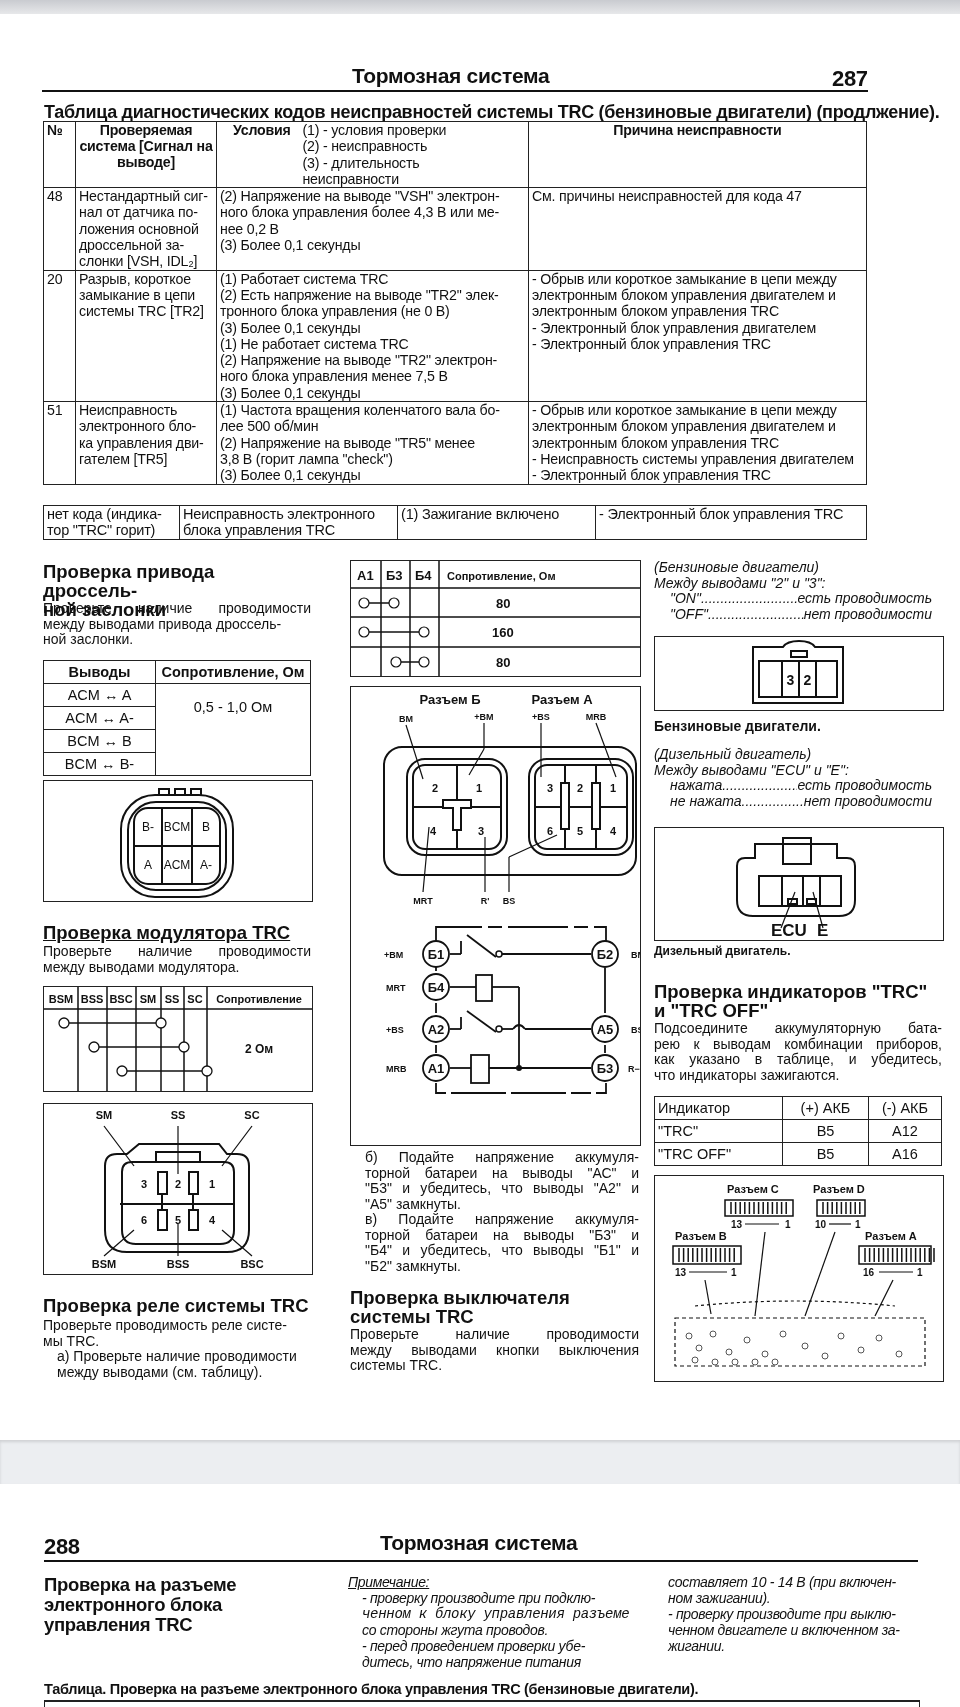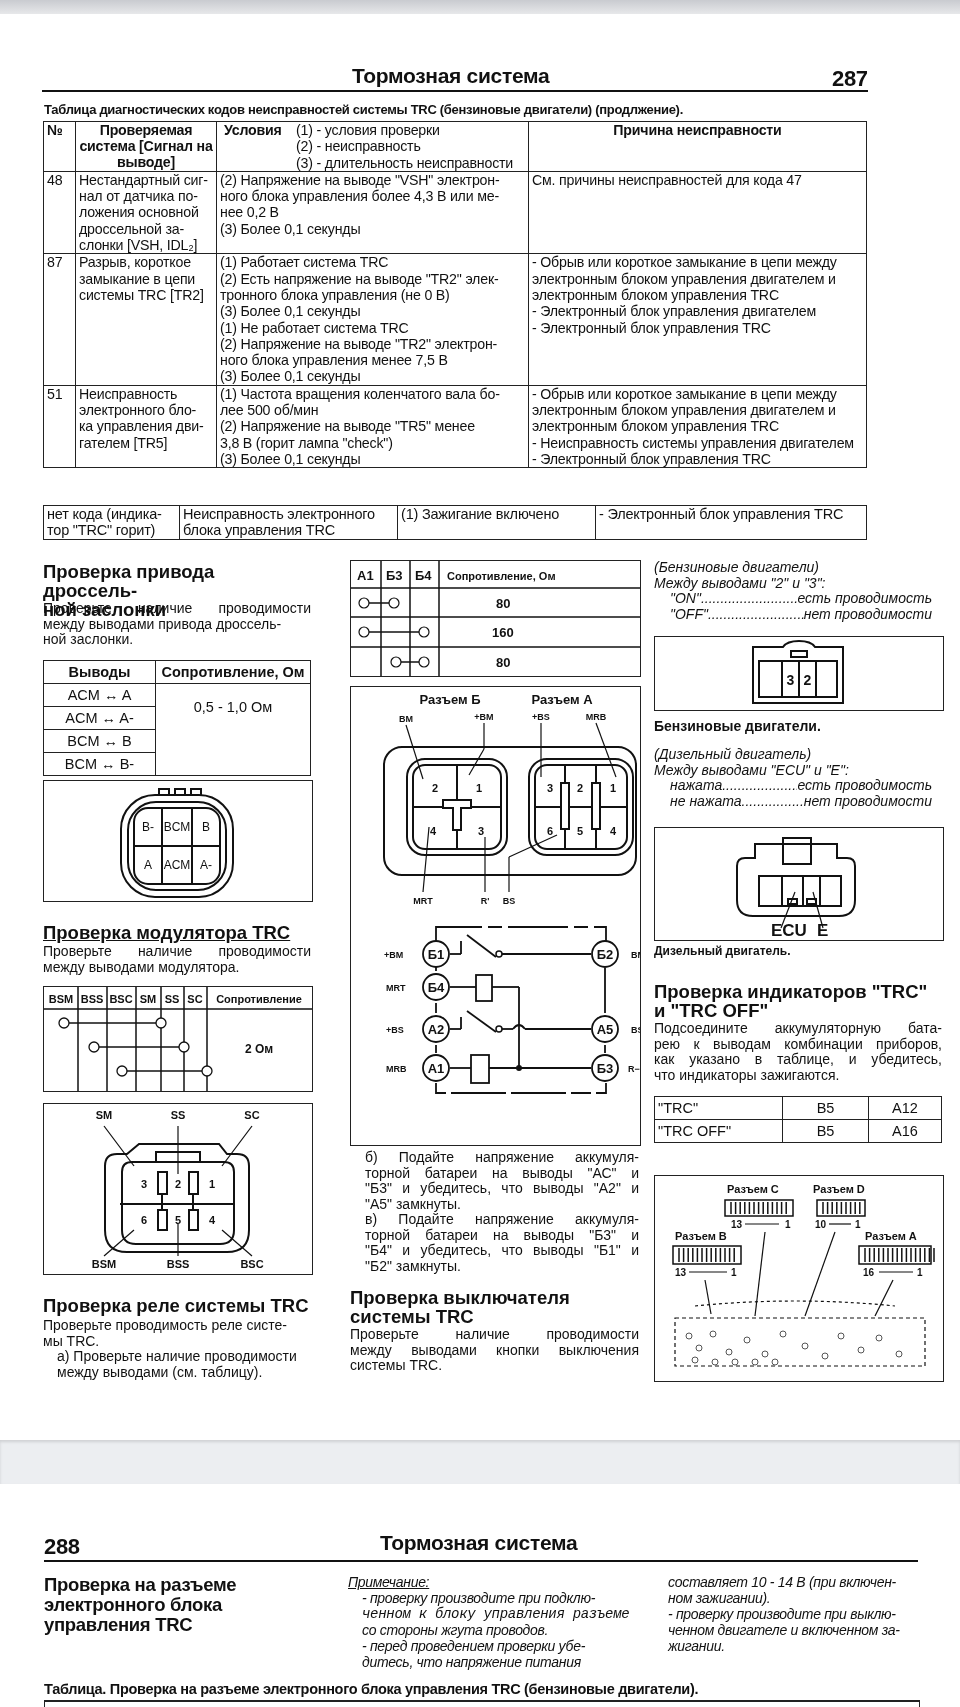--- a/index.html
+++ b/index.html
@@ -25,34 +25,34 @@
 </style>
 </head>
 <body>
 
 <div class="topbar"></div>
 
 <div class="abs runhead narrow" style="left:352px;top:64px;font-size:21px;">Тормозная система</div>
 <div class="abs pgnum narrow" style="left:832px;top:66px;">287</div>
 <div class="rule" style="left:42px;top:90px;width:826px;"></div>
 
-<div class="abs narrow" style="left:44px;top:102px;font-size:13px;font-weight:bold;">Таблица диагностических кодов неисправностей системы TRC (бензиновые двигатели) (продлжение).</div>
+<div class="abs narrow" style="left:44px;top:102px;font-size:18px;font-weight:bold;">Таблица диагностических кодов неисправностей системы TRC (бензиновые двигатели) (продлжение).</div>
 
 <table class="grid dtc narrow" style="left:43px;top:121px;width:824px;">
   <colgroup>
       <col style="width:32px">
       <col style="width:141px">
       <col style="width:312px">
       <col>
     </colgroup>
   <tbody>
       <tr>
     <th style="text-align:left;">№</th>
     <th style="line-height:16px;">Проверяемая система [Сигнал на выводе]</th>
-    <td style="padding:0 7px;">
+    <td style="padding:0 16px;">
       <div style="display:flex;">
         <span style="font-weight:bold;width:72px;">Условия</span>
         <div>
           <div>(1) - условия проверки</div>
           <div>(2) - неисправность</div>
           <div>(3) - длительность неисправности</div>
         </div>
       </div>
     </td>
     <th>Причина неисправности</th>
@@ -70,21 +70,21 @@
           <div>(2) Напряжение на выводе "VSH" электрон-</div>
           <div>ного блока управления более 4,3 В или ме-</div>
           <div>нее 0,2 В</div>
           <div>(3) Более 0,1 секунды</div>
         </td>
     <td>
           <div>См. причины неисправностей для кода 47</div>
         </td>
   </tr>
   <tr>
-    <td>87</td>
+    <td>20</td>
     <td>
           <div>Разрыв, короткое</div>
           <div>замыкание в цепи</div>
           <div>системы TRC [TR2]</div>
         </td>
     <td>
           <div>(1) Работает система TRC</div>
           <div>(2) Есть напряжение на выводе "TR2" элек-</div>
           <div>тронного блока управления (не 0 В)</div>
           <div>(3) Более 0,1 секунды</div>
@@ -544,20 +544,25 @@
   <div style="text-align-last:justify;">как указано в таблице, и убедитесь,</div>
   <div>что индикаторы зажигаются.</div>
 </div>
 <table class="grid sans" style="left:654px;top:1096px;width:288px;font-size:14.5px;">
   <colgroup>
       <col style="width:128px">
       <col style="width:86px">
       <col>
     </colgroup>
   <tbody>
+      <tr style="height:23px;">
+        <td style="vertical-align:middle;">Индикатор</td>
+        <td class="center" style="vertical-align:middle;">(+) АКБ</td>
+        <td class="center" style="vertical-align:middle;">(-) АКБ</td>
+      </tr>
   <tr style="height:23px;">
         <td style="vertical-align:middle;">"TRC"</td>
         <td class="center" style="vertical-align:middle;">B5</td>
         <td class="center" style="vertical-align:middle;">A12</td>
       </tr>
   <tr style="height:23px;">
         <td style="vertical-align:middle;">"TRC OFF"</td>
         <td class="center" style="vertical-align:middle;">B5</td>
         <td class="center" style="vertical-align:middle;text-align:center;">A16</td>
       </tr>

